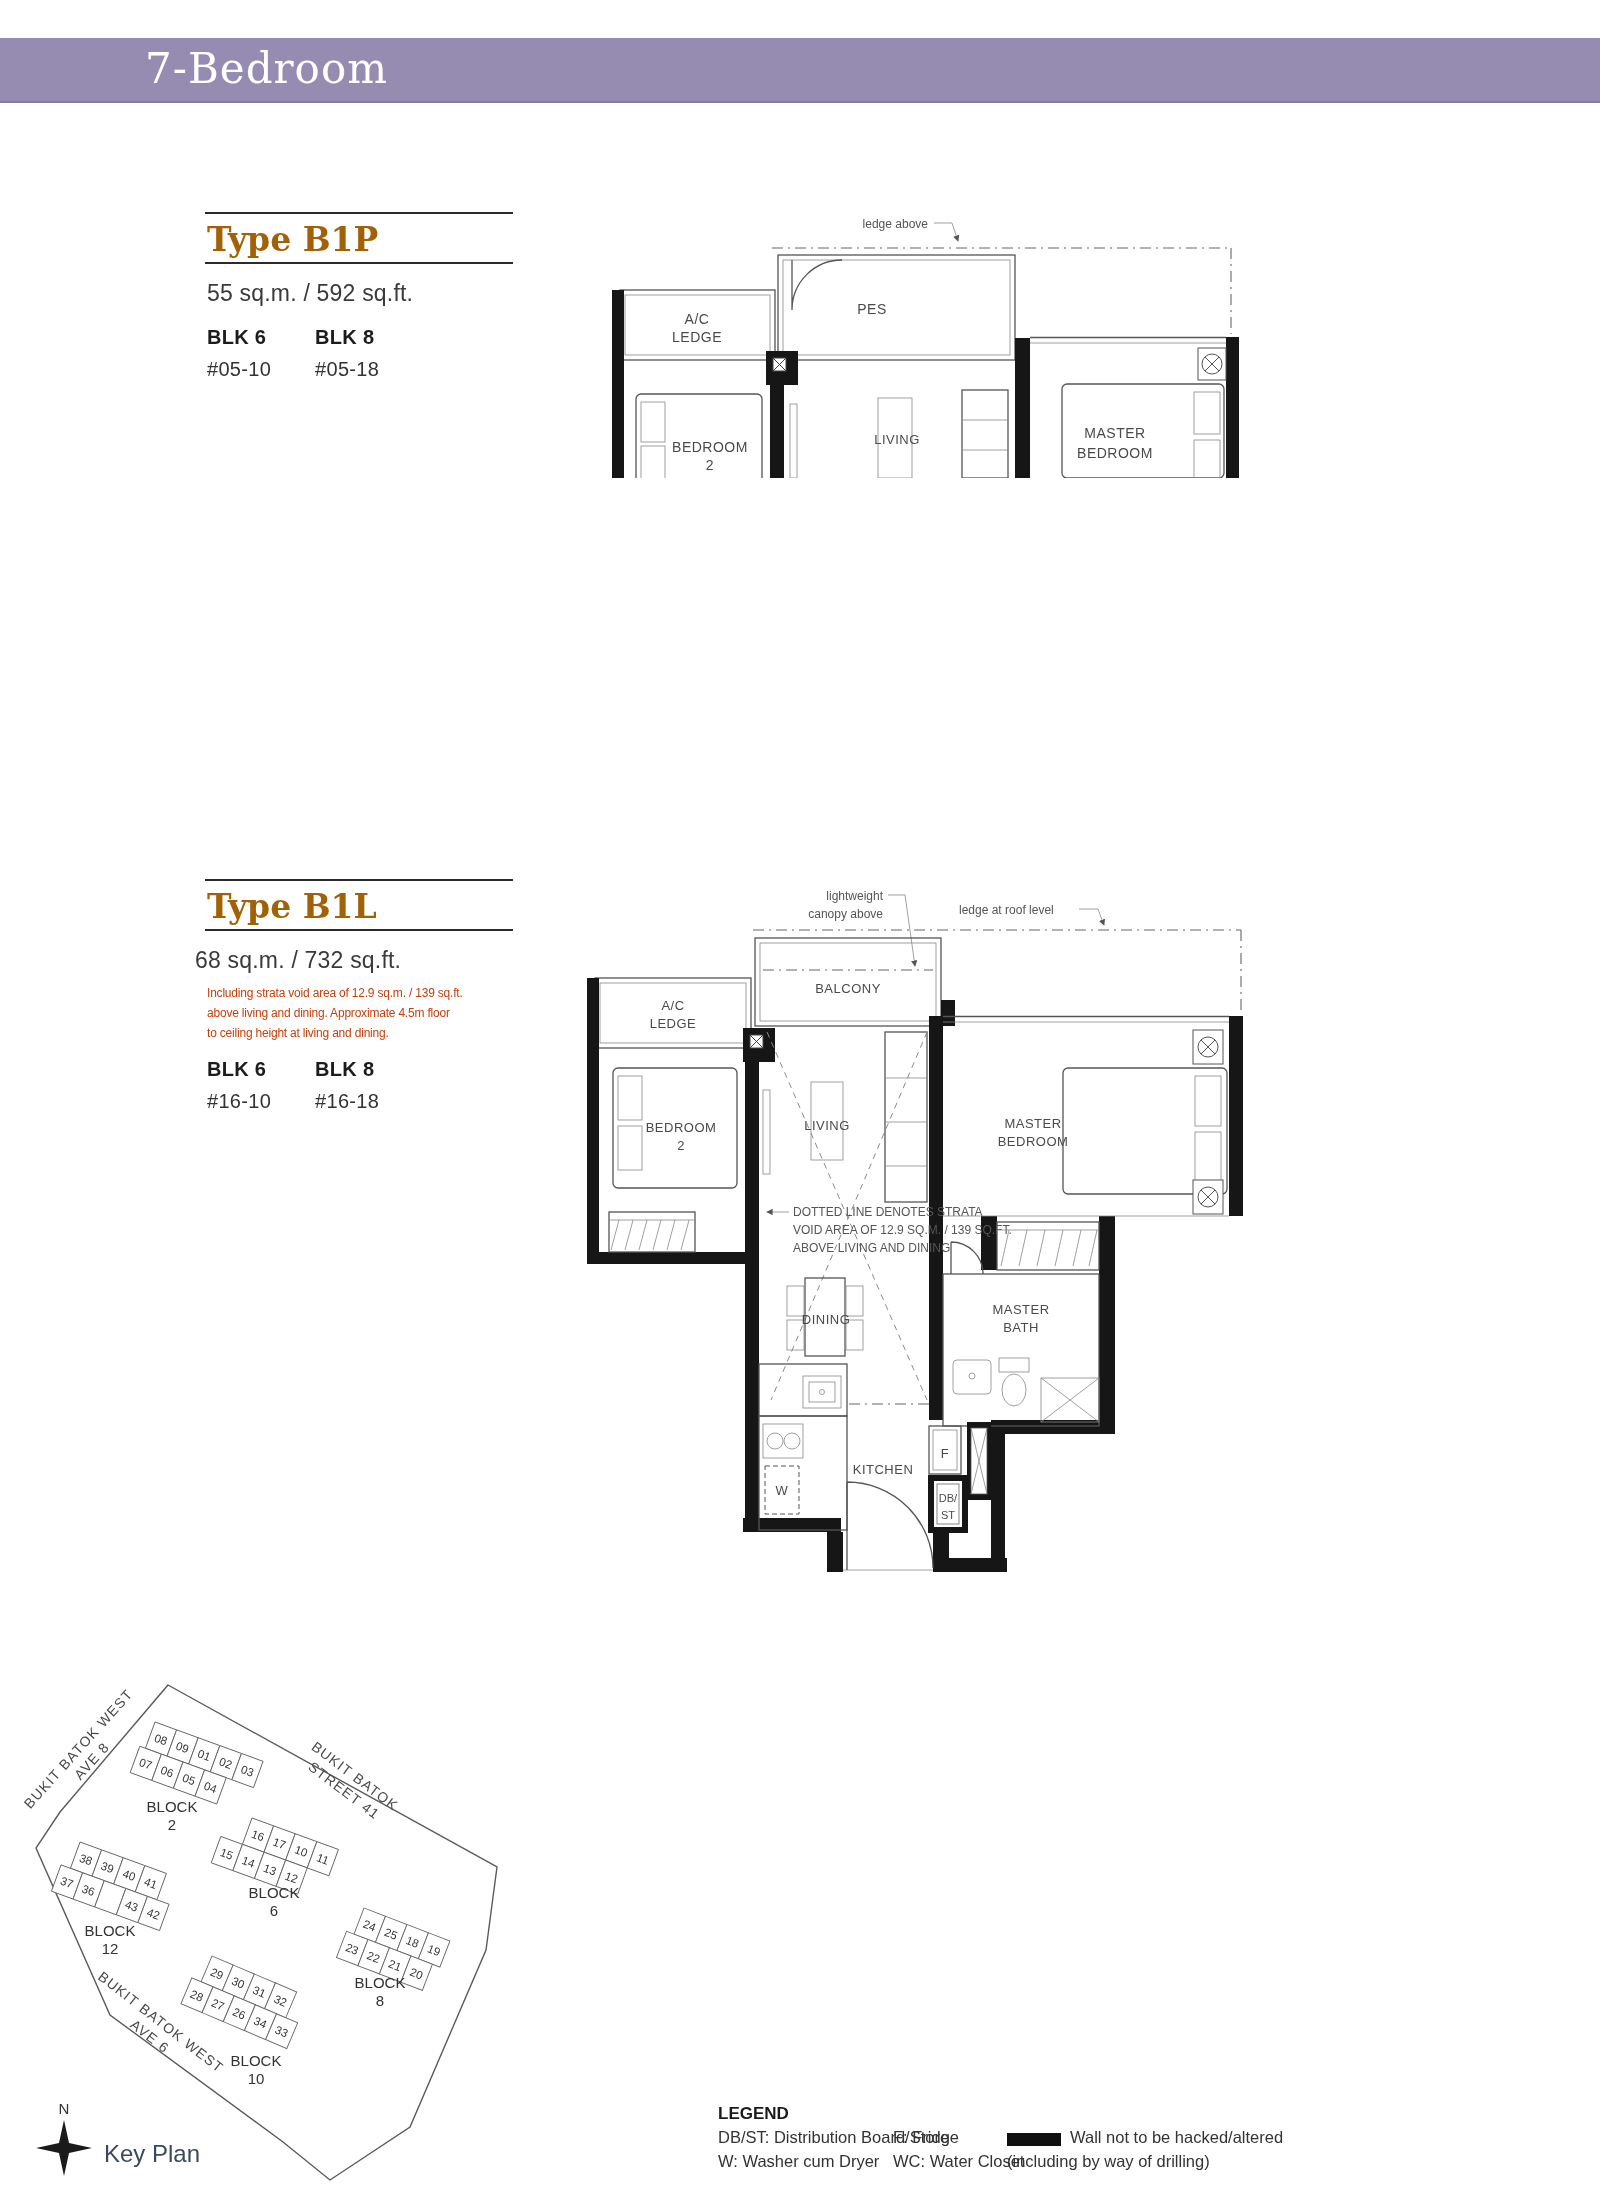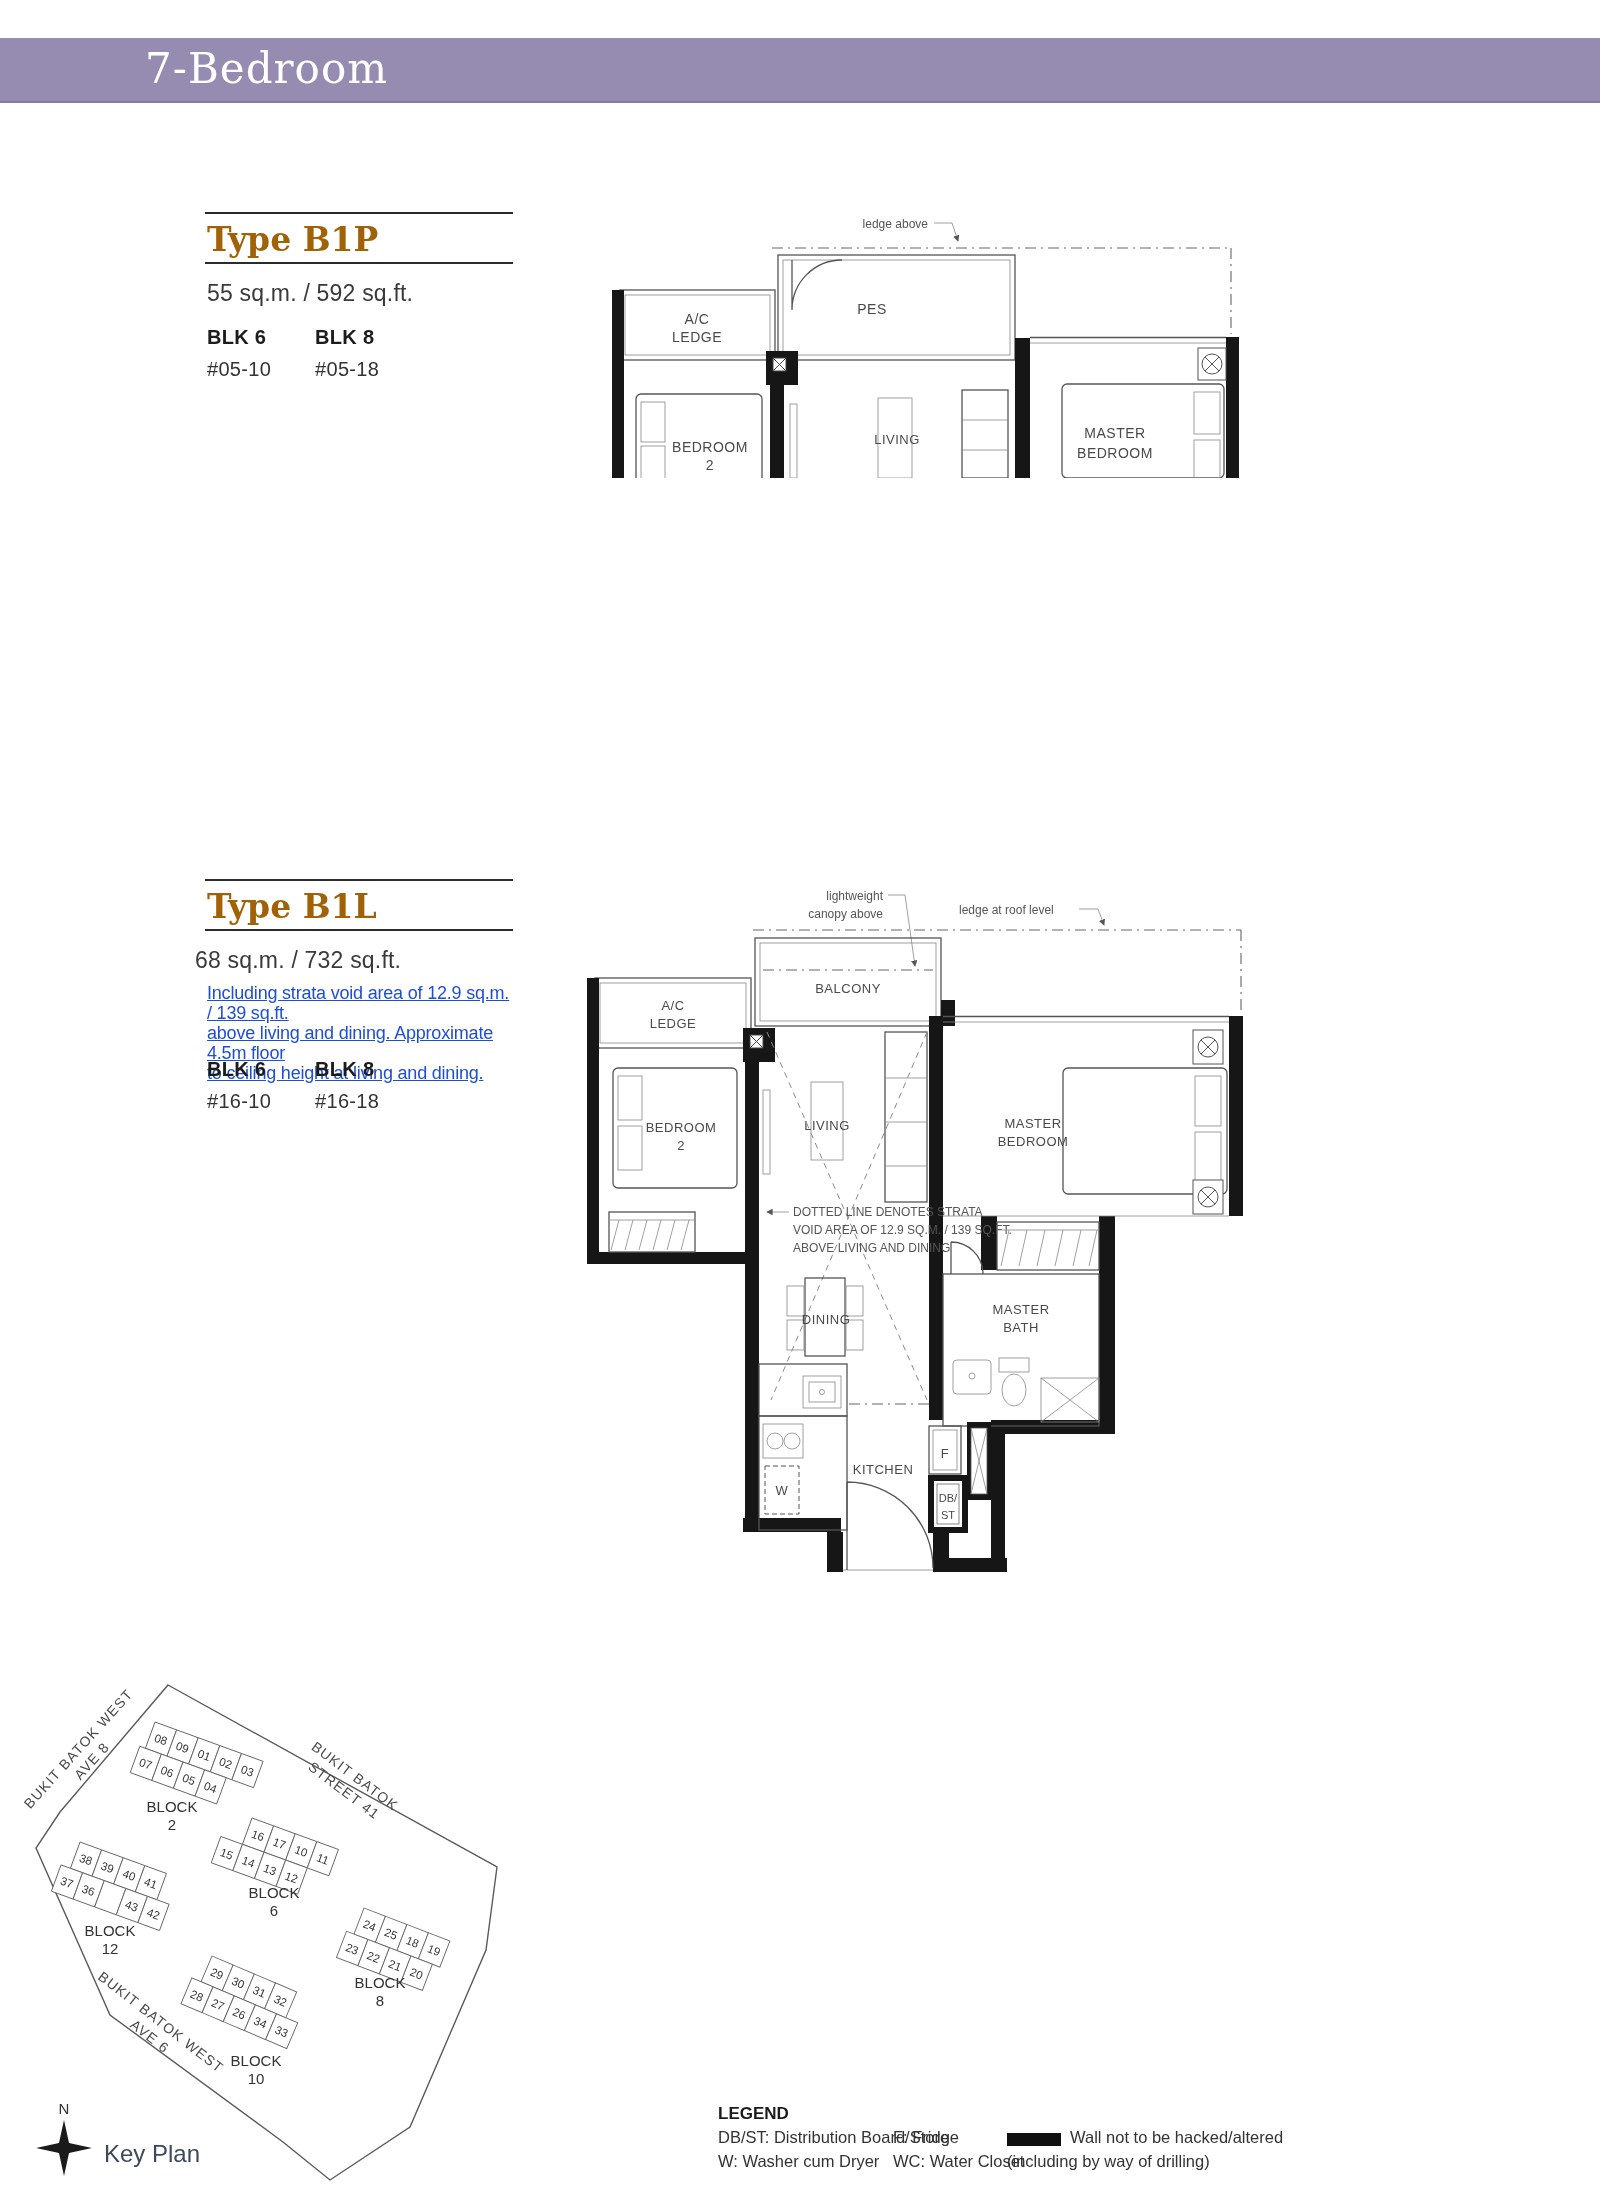--- a/index.html
+++ b/index.html
@@ -6,21 +6,21 @@
   #page{position:relative;width:1600px;height:2200px;background:#ffffff;overflow:hidden;
         font-family:"Liberation Sans",sans-serif;color:#333;}
   
   #banner{position:absolute;left:0;top:38px;width:1600px;height:63px;border-bottom:2px solid #867ba3;}
   #banner .t{position:absolute;left:145px;top:6px;font-family:"DejaVu Serif",serif;
              font-size:42px;color:#ffffff;letter-spacing:1px;}
   
   .rule{position:absolute;width:308px;border-top:2px solid #2b2b2b;height:0;}
   .type-h{position:absolute;font-family:"DejaVu Serif",serif;font-weight:bold;font-size:33px;color:#a16207;}
   .area{position:absolute;font-size:23px;color:#3a3a3a;letter-spacing:.2px;}
-  .note{position:absolute;font-size:18px;line-height:20px;color:#1d4ed8;width:310px;letter-spacing:-0.2px;text-decoration:underline;}
+  .note{position:absolute;font-size:12px;line-height:20px;color:#c2410c;width:310px;letter-spacing:-0.2px;}
   .stacks{position:absolute;display:flex;}
   .stack{margin-right:44px;}
   .stack .blk{font-size:20px;font-weight:bold;color:#1c1c1c;letter-spacing:.3px;}
   .stack .unit{font-size:20px;color:#333;margin-top:9px;letter-spacing:.3px;}
   
   .rm{font-family:"Liberation Sans",sans-serif;font-size:13px;fill:#4a4a4a;letter-spacing:.5px;text-anchor:middle;}
   .rm14{font-size:14px;}
   .sm{font-size:11px;letter-spacing:0;}
   .ann{font-family:"Liberation Sans",sans-serif;font-size:12px;fill:#555;}
   .ln{stroke:#555;stroke-width:1.3;fill:none;}

